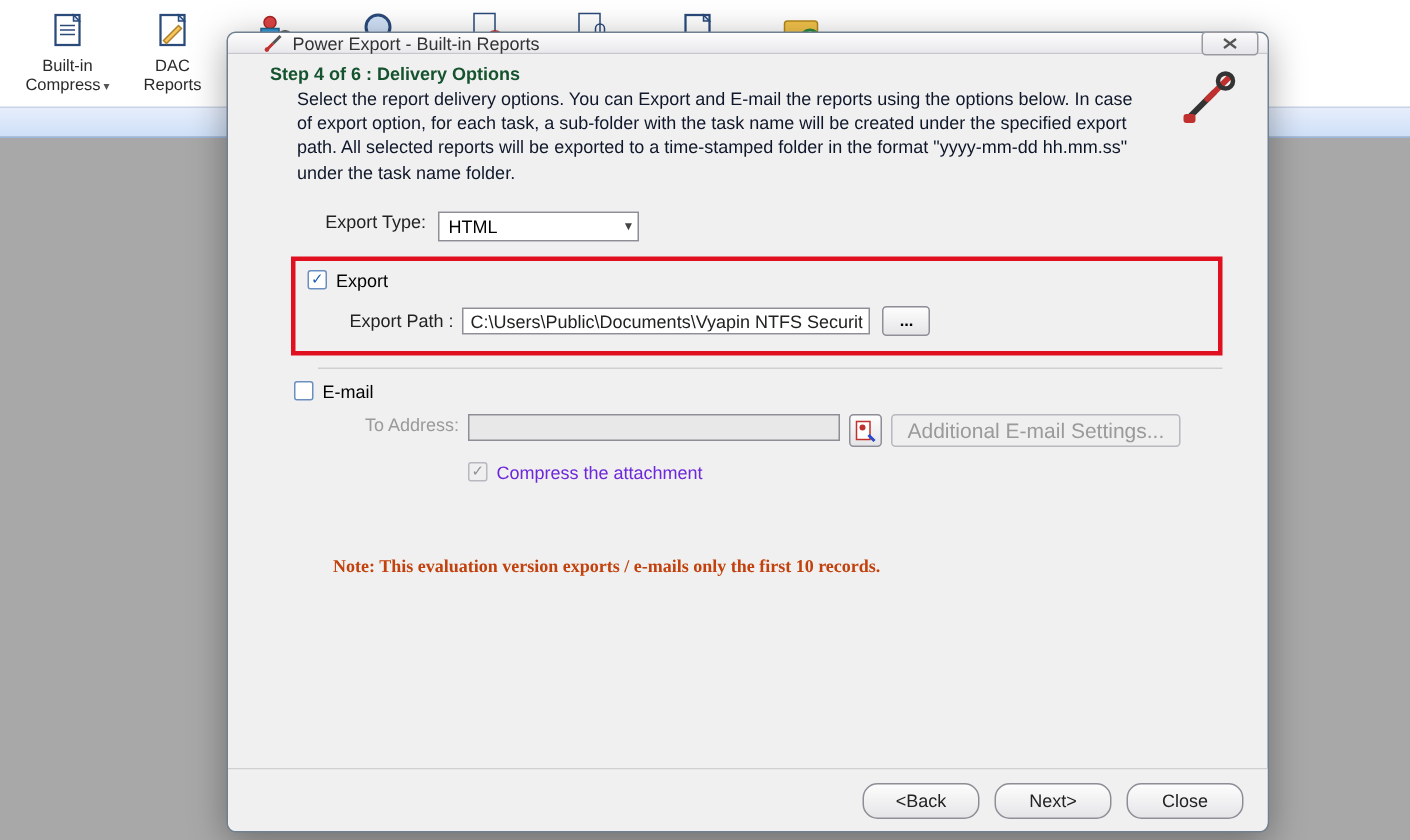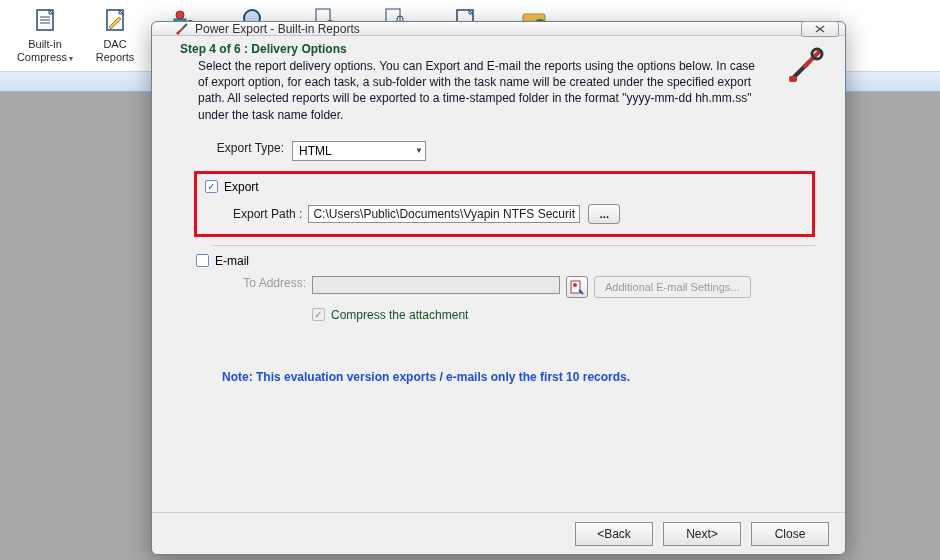--- a/index.html
+++ b/index.html
@@ -157,43 +157,43 @@
     border-radius:3px;
     display:flex; align-items:center; justify-content:center;
   }
   .extra-btn {
     height: 22px;
     border: 1px solid #b8b8bf;
     background: #efefef;
     border-radius:3px;
     padding: 0 10px;
     color:#9a9a9a;
-    font-size: 11px;
+    font-size: 14px;
     display:flex; align-items:center;
   }
-  .compress-row { display:flex; align-items:center; gap:6px; margin-top:10px; margin-left: 116px; color:#14532d;}
+  .compress-row { display:flex; align-items:center; gap:6px; margin-top:10px; margin-left: 116px; color:#6d28d9;}
   .chk.disabled { border-color:#b8b8bf; background:#efefef;}
   .chk.disabled.checked::after { color:#8f8f8f; }
-  .note { font-weight: bold; font-size: 12px; color:#1d4ed8; margin-top: 48px; margin-left: 28px;}
+  .note { font-weight: bold; font-size: 12px; color:#c2410c; margin-top: 48px; margin-left: 28px; font-family: Liberation Serif, serif;}
   .button-bar {
     height: 42px;
     border-top: 1px solid #cfcfcf;
     display:flex;
     align-items:center;
     justify-content:flex-end;
     gap: 10px;
     padding: 0 16px;
     background:#f0f0f0;
     border-radius: 0 0 6px 6px;
   }
   .dbtn {
     min-width: 78px; height: 24px;
     border: 1px solid #8e8e97;
     background: linear-gradient(#fdfdfd,#e5e5e8);
-    border-radius:0;
+    border-radius:10px;
     font-size: 12px;
     display:flex; align-items:center; justify-content:center;
     color:#222;
   }
   .disabled-text { color:#9a9a9a; }
 </style>
 </head>
 <body>
 
 <div class="ribbon">

